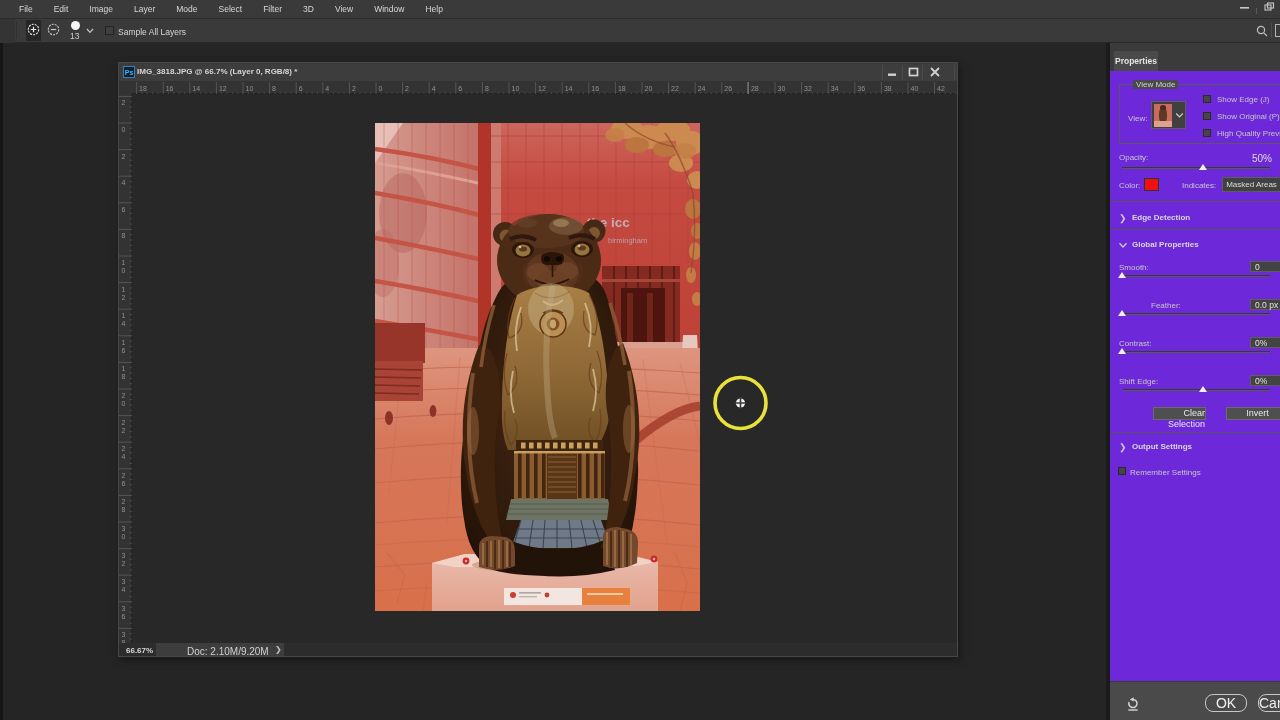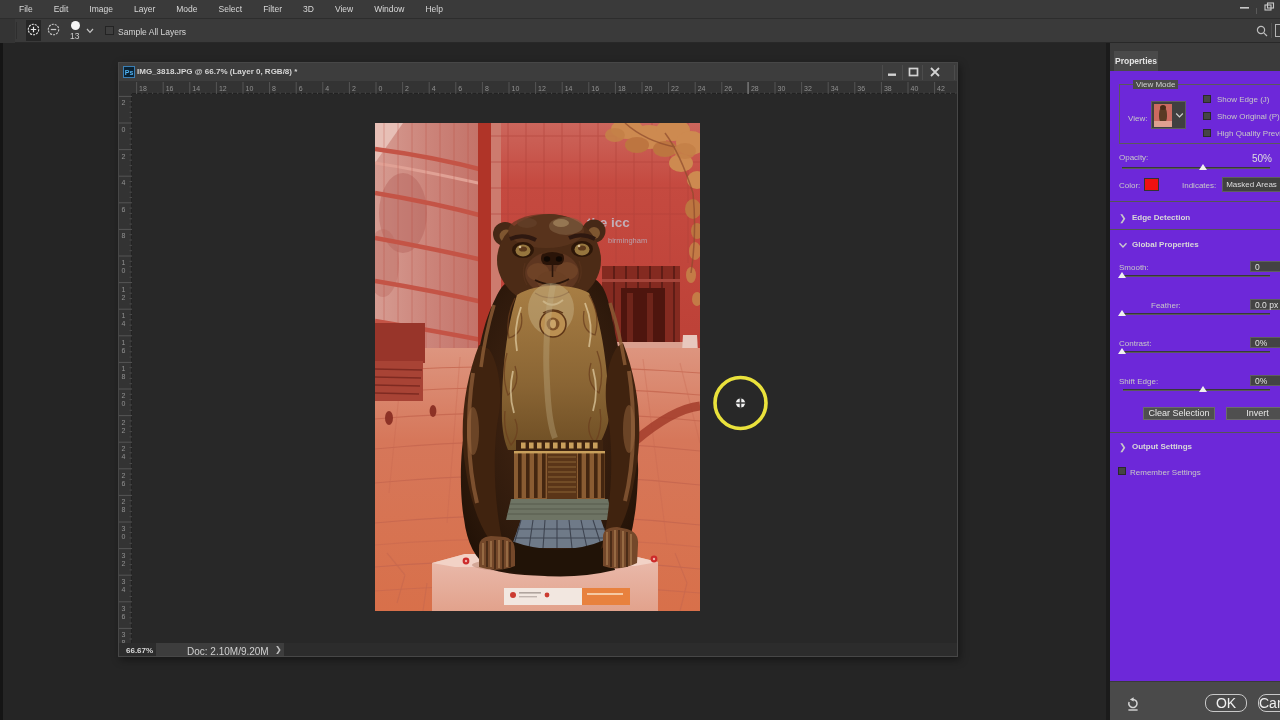--- a/index.html
+++ b/index.html
@@ -850,21 +850,21 @@
     <div class="plabel" style="left:9px;top:296px;">Contrast:</div>
     <div class="vfield" style="left:140px;top:294px;border-right:none;">0%</div>
     <div class="track" style="left:10px;top:308px;width:150px;"></div>
     <div class="thumb" style="left:8px;top:305px;"></div>
 
     <div class="plabel" style="left:9px;top:334px;">Shift Edge:</div>
     <div class="vfield" style="left:140px;top:332px;border-right:none;">0%</div>
     <div class="track" style="left:13px;top:346px;width:147px;"></div>
     <div class="thumb" style="left:89px;top:343px;"></div>
 
-    <div class="btn" style="left:33px;top:364px;width:72px;">Clear Selection</div>
+    <div class="btn" style="left:43px;top:364px;width:53px;text-align:right;">Clear Selection</div>
     <div class="btn" style="left:116px;top:364px;width:63px;">Invert</div>
 
     <div class="sep" style="top:389px;"></div>
     <div class="chev" style="left:9px;top:399px;">❯</div>
     <div class="plabel" style="left:22px;top:399px;font-weight:bold;color:#d8d8d8;">Output Settings</div>
 
     <div class="chk" style="left:8px;top:424px;"></div>
     <div class="plabel" style="left:20px;top:425px;">Remember Settings</div>
   </div>
   <div id="rbottom">

